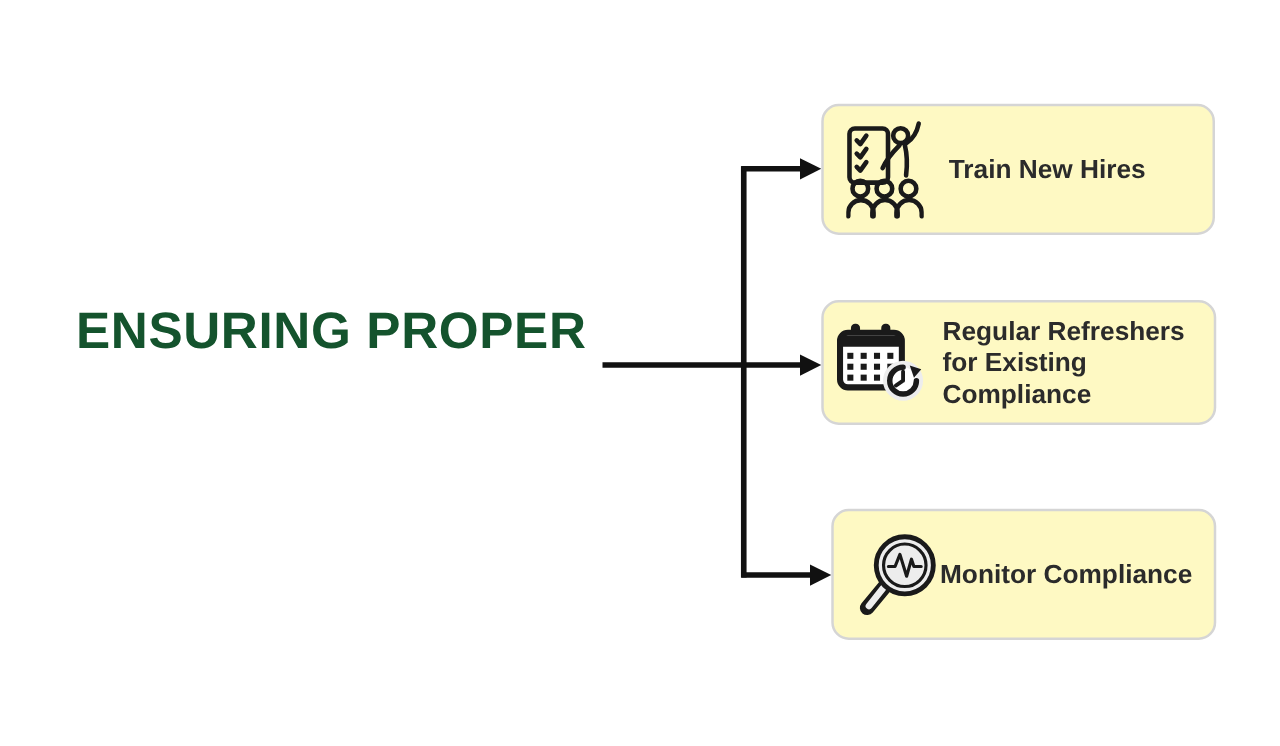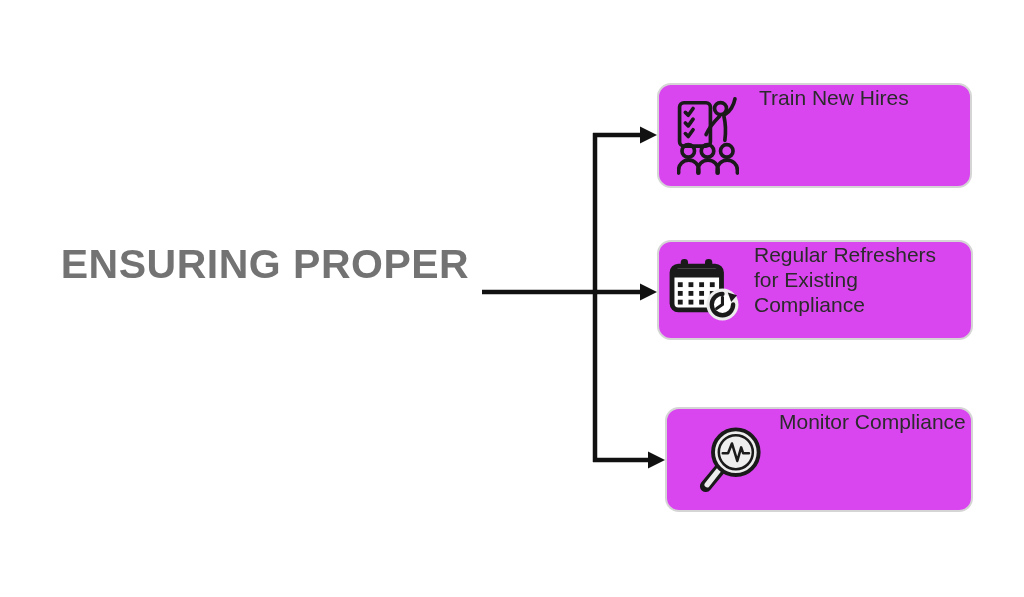--- a/index.html
+++ b/index.html
@@ -14,56 +14,58 @@
   .title {
     position: absolute;
     left: 30px;
     top: 242px;
     width: 470px;
     text-align: center;
     font-size: 41px;
     line-height: 44px;
     font-weight: 800;
     letter-spacing: 0.5px;
-    color: #737373;
+    color: #14532d;
   }
   .connectors {
     position: absolute;
     left: 0; top: 0;
     width: 1024px; height: 597px;
     pointer-events: none;
   }
   .connectors path {
     stroke: #111111;
     stroke-width: 4.5;
     fill: none;
   }
   .connectors polygon { fill: #111111; }
   .node {
     position: absolute;
     display: flex;
+    align-items: center;
     box-sizing: border-box;
-    background: #d946ef;
+    background: #fef9c3;
     border: 2px solid #d5d5d5;
     border-radius: 14px;
+    font-weight: bold;
   }
   .node .icon {
     flex: 0 0 auto;
     display: flex;
     align-items: center;
     justify-content: center;
   }
   .node .label {
     font-size: 21px;
     line-height: 25px;
     color: #2b2b2b;
   }
   .node1 { left: 657px; top: 83px;  width: 315px; height: 105px; padding-left: 18px; gap: 20px; }
   .node2 { left: 657px; top: 240px; width: 316px; height: 100px; padding-left: 10px; gap: 13px; }
-  .node3 { left: 665px; top: 407px; width: 308px; height: 105px; padding-left: 29px; gap: 15px; }
+  .node3 { left: 665px; top: 407px; width: 308px; height: 105px; padding-left: 17px; }
   .node2 .label { max-width: 196px; }
 </style>
 </head>
 <body>
 
 <div class="canvas">
 
   <div class="title">
     <div>ENSURING PROPER</div>
   </div>

